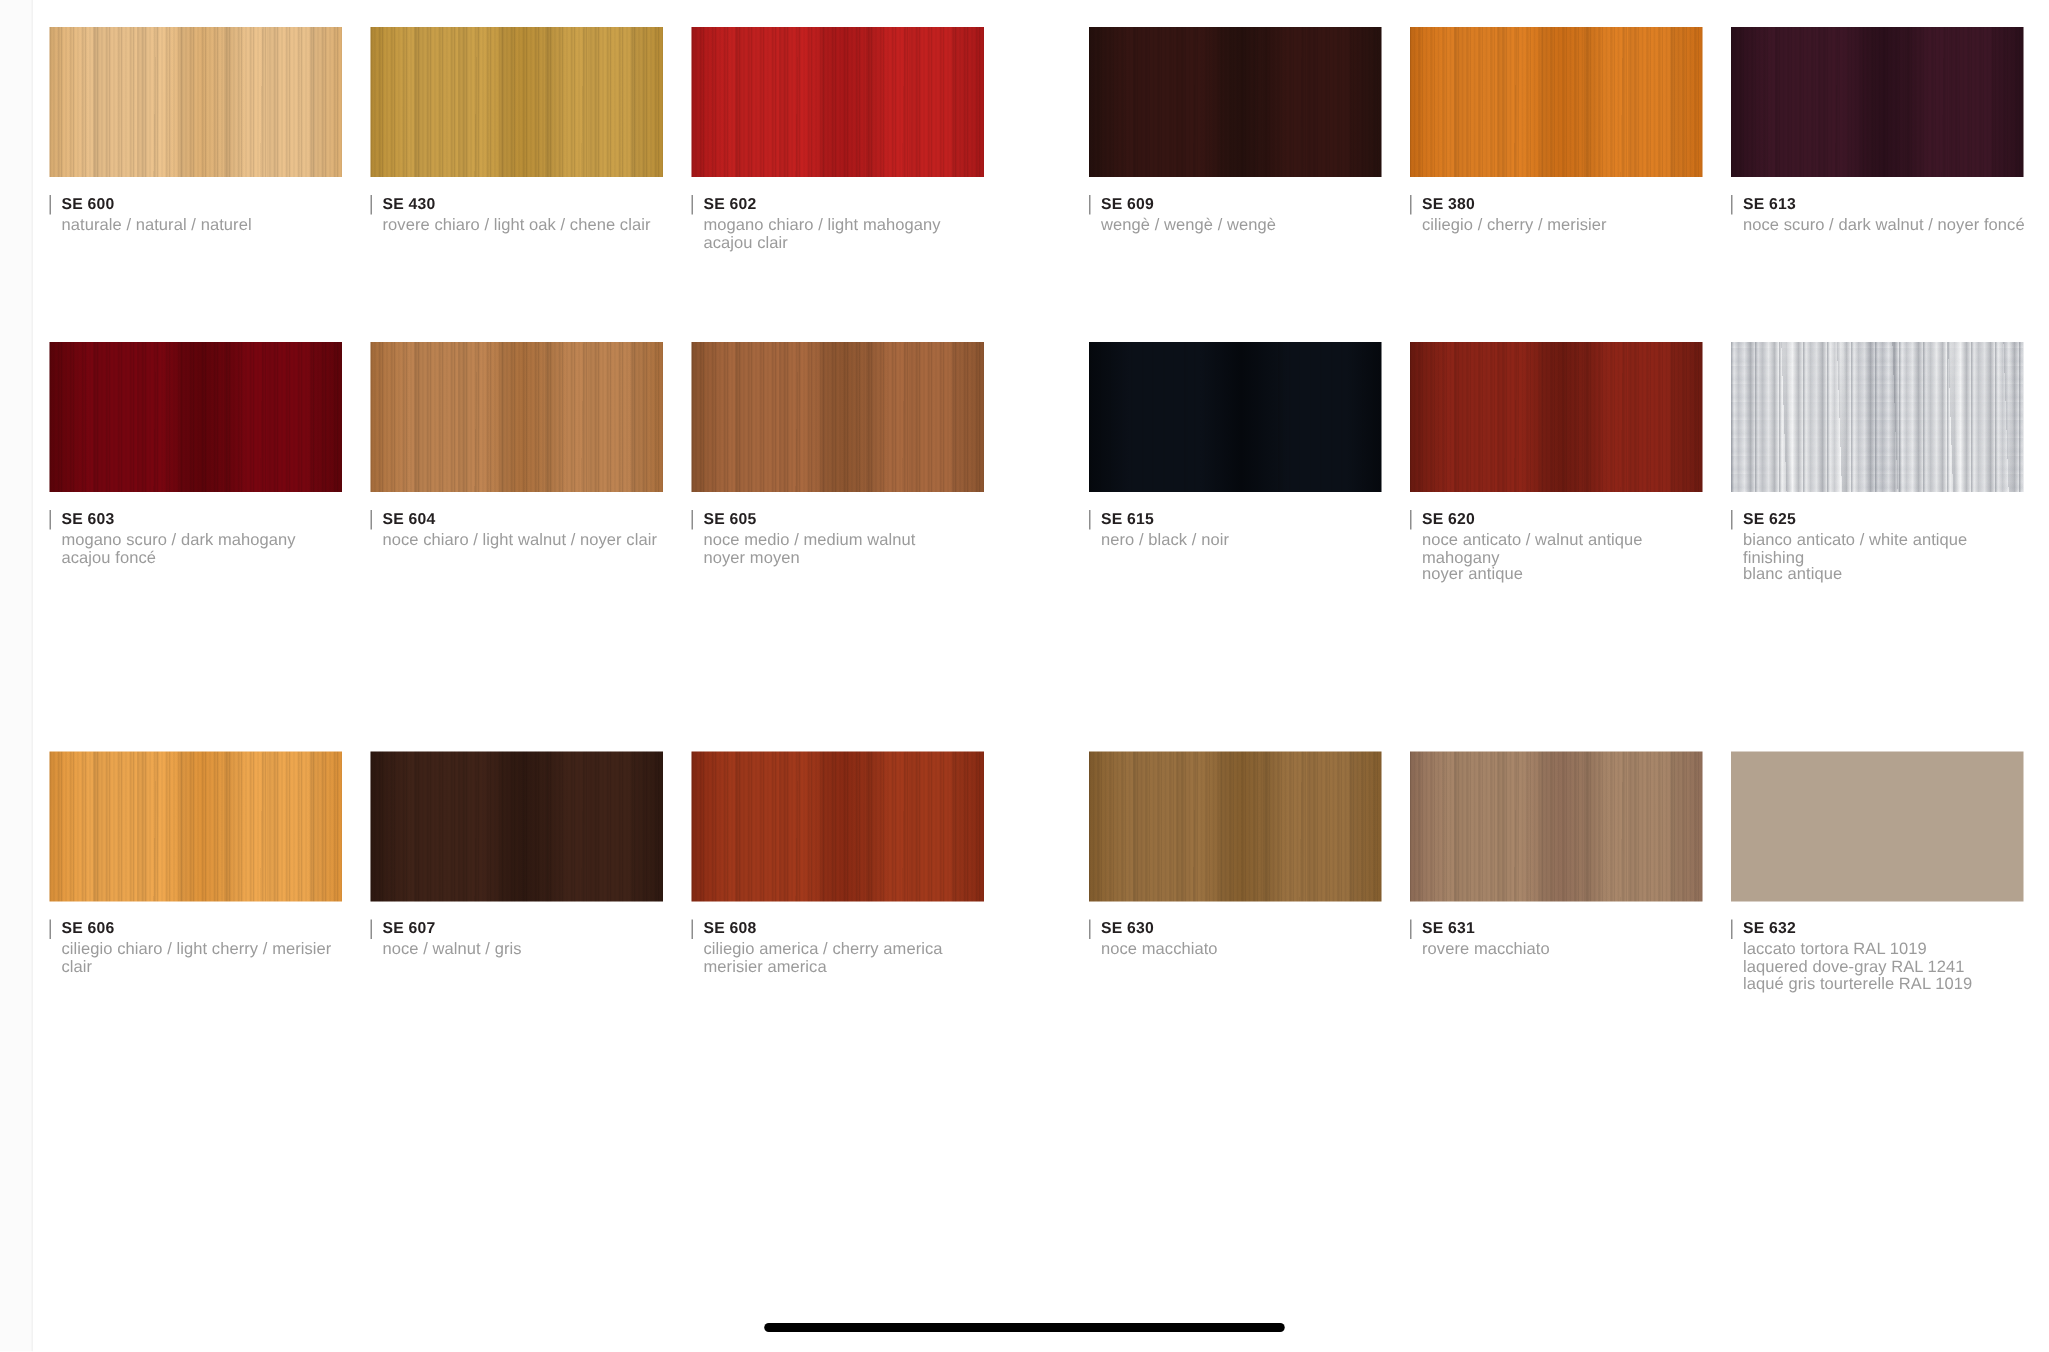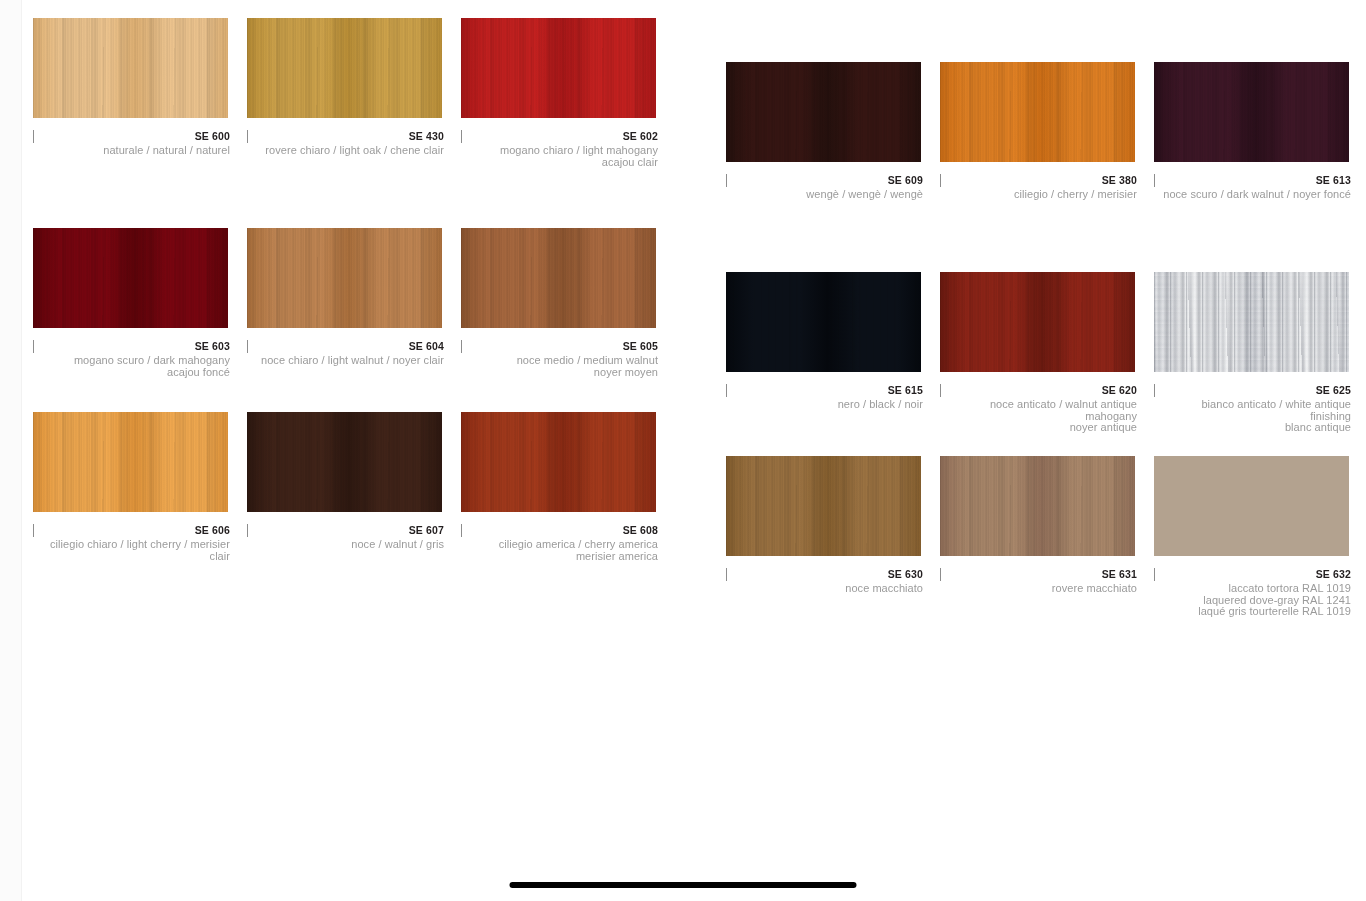--- a/index.html
+++ b/index.html
@@ -45,31 +45,30 @@
     width: 1322px;
   }
 
   .row {
     display: flex;
     width: 1322px;
     margin-bottom: 0;
   }
 
   .row.r1 { height: 210px; }
-  .row.r2 { height: 184px; }
+  .row.r2 { height: 273px; }
   .row.r3 { height: 190px; }
 
   .group {
     display: flex;
     flex: 0 0 auto;
-    text-align: right;
   }
   .group.left  { width: 683px; }
   .group.gap   { width: 10px; }
-  .group.right { width: 629px; margin-top: 44px; }
+  .group.right { width: 629px; }
 
   .cell {
     position: relative;
     width: 197px;
     margin-right: 17px;
   }
   .cell.last { margin-right: 0; }
 
   
   .swatch {

